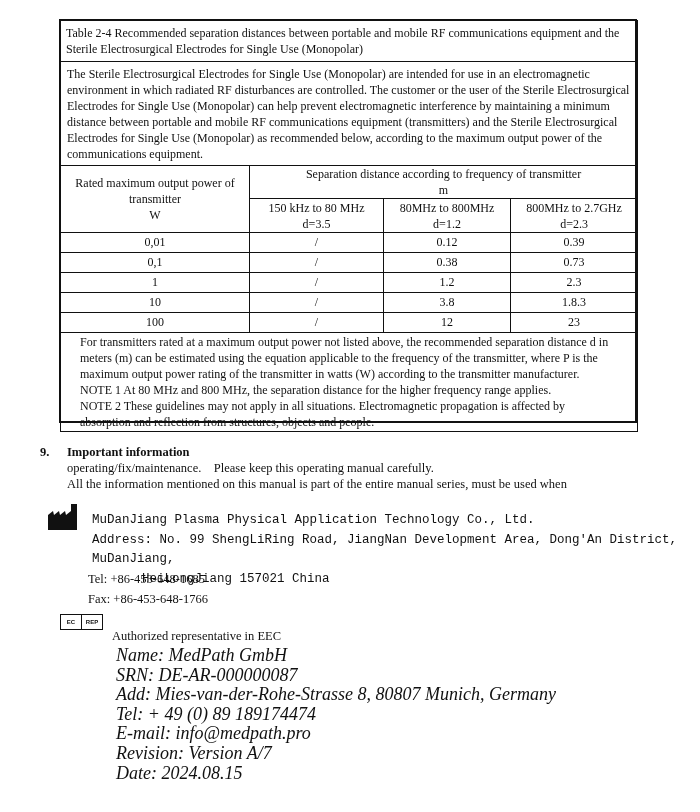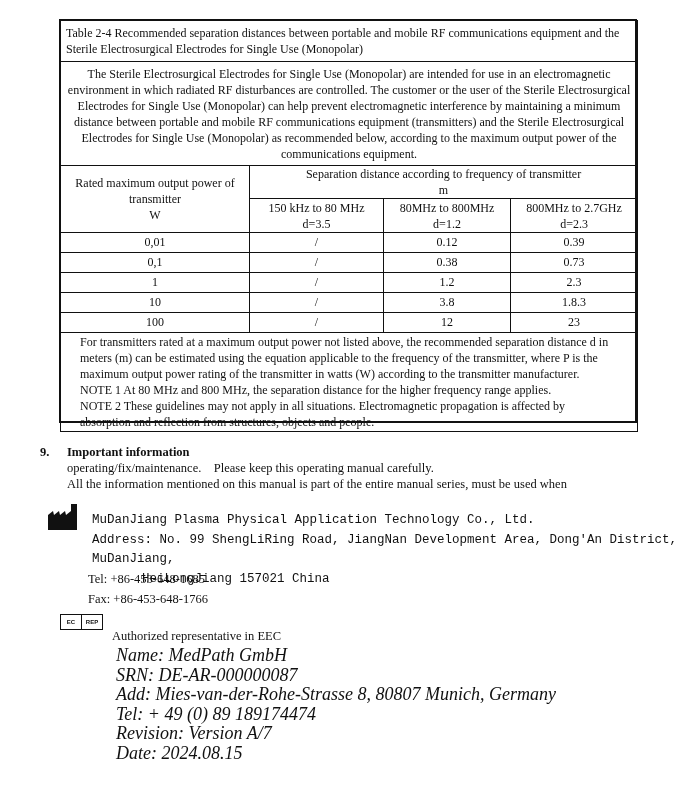--- a/index.html
+++ b/index.html
@@ -12,21 +12,21 @@
     position: absolute; left: 60px; top: 20px; width: 577px;
     border-collapse: collapse; table-layout: fixed;
     font-size: 12px; line-height: 16px;
   }
   .emc-table td {
     border: 1.3px solid #111;
     padding: 0 4px;
     vertical-align: middle;
   }
   .title-cell { text-align: left; height: 38px; padding: 1px 5px !important; }
-  .desc-cell { text-align: center; height: 101px; padding: 1px 6px !important; }
+  .desc-cell { height: 101px; padding: 1px 6px !important; }
   .c { text-align: center; }
   .hdr-top { height: 32px; }
   .hdr-sub { height: 34px; }
   .data-row td { height: 19px; line-height: 17px; }
   .note-cell { text-align: left; height: 88px; padding: 1px 19px !important; }
   .tbl-wrap-border {
     position: absolute; left: 59px; top: 19px; width: 578px; height: 404px;
     border: 2px solid #111; box-sizing: border-box; pointer-events: none;
   }
 
@@ -162,15 +162,16 @@
 <div class="ecrep">
   <span>EC</span>
   <span>REP</span>
 </div>
 <div class="rep-title">Authorized representative in EEC</div>
 <div class="rep-block">
   <div>Name: MedPath GmbH</div>
   <div>SRN: DE-AR-000000087</div>
   <div>Add: Mies-van-der-Rohe-Strasse 8, 80807 Munich, Germany</div>
   <div>Tel: + 49 (0) 89 189174474</div>
+  <div>E-mail: info@medpath.pro</div>
   <div>Revision: Version A/7</div>
   <div>Date: 2024.08.15</div>
 </div>
 
 </body></html>

